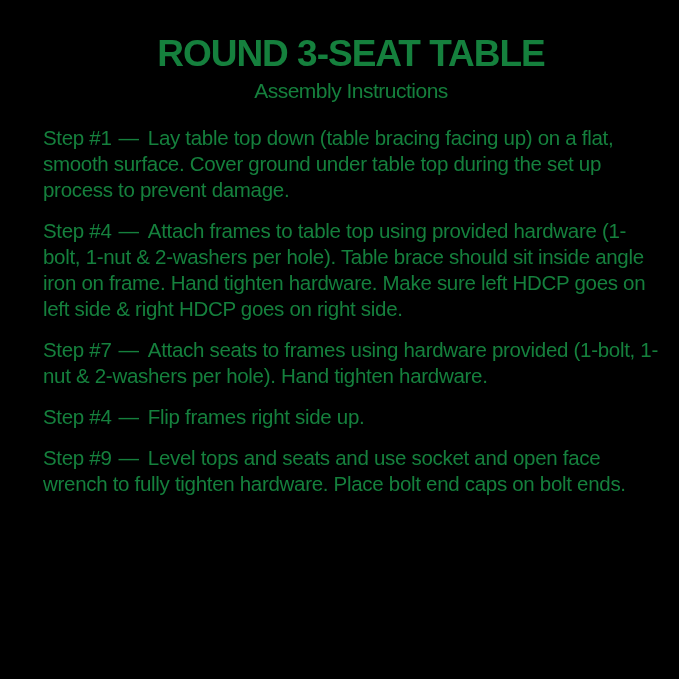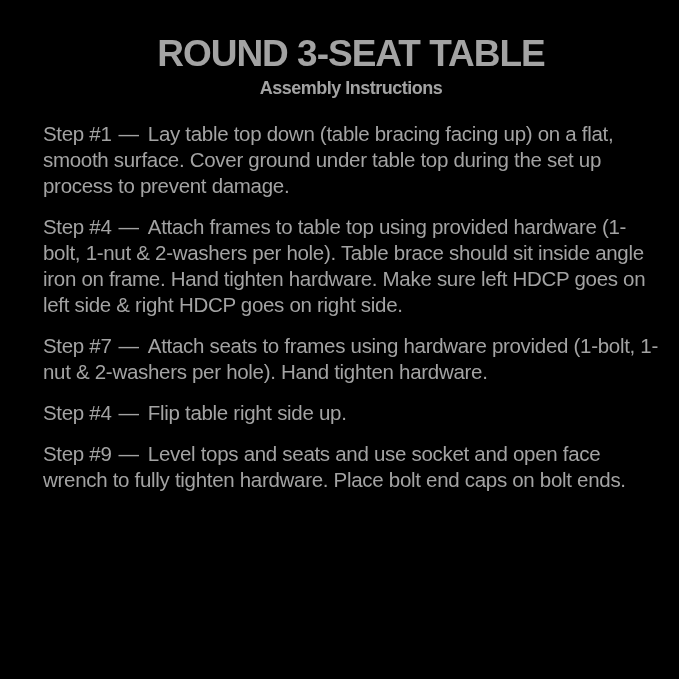--- a/index.html
+++ b/index.html
@@ -12,35 +12,35 @@
     background: #000000;
     overflow: hidden;
     font-family: "Liberation Sans", sans-serif;
     -webkit-font-smoothing: antialiased;
   }
   .page {
     box-sizing: border-box;
     width: 679px;
     height: 648px;
     padding: 34px 20px 20px 43px;
-    color: #a3a3a3;
+    color: #15803d;
   }
   .title {
     text-align: center;
     font-size: 37px;
     font-weight: bold;
     letter-spacing: -1px;
     line-height: 1.1;
     margin: 0 0 4px 0;
     white-space: nowrap;
   }
   .subtitle {
     text-align: center;
-    font-size: 18px;
-    font-weight: bold;
+    font-size: 21px;
+    font-weight: normal;
     letter-spacing: -0.5px;
     line-height: 1.1;
     margin: 0 0 23px 0;
   }
   .step {
     font-size: 20.5px;
     font-weight: normal;
     letter-spacing: -0.3px;
     line-height: 26px;
     margin: 0 0 15px 0;
@@ -64,20 +64,20 @@
   <p class="step">
     <span class="step-label">Step #4</span><span class="step-dash">—</span><span class="step-text">Attach frames to table top using provided hardware (1-bolt, 1-nut &amp; 2-washers per hole). Table brace should sit inside angle iron on frame. Hand tighten hardware. Make sure left HDCP goes on left side &amp; right HDCP goes on right side.</span>
   </p>
 
   <p class="step">
     <span class="step-label">Step #7</span><span class="step-dash">—</span><span class="step-text">Attach seats to frames using hardware provided (1-bolt, 1-nut &amp; 2-washers per hole). Hand tighten hardware.</span>
   </p>
 
 
   <p class="step">
-    <span class="step-label">Step #4</span><span class="step-dash">—</span><span class="step-text">Flip table right side up.</span>
+    <span class="step-label">Step #4</span><span class="step-dash">—</span><span class="step-text">Flip frames right side up.</span>
   </p>
 
   <p class="step">
     <span class="step-label">Step #9</span><span class="step-dash">—</span><span class="step-text">Level tops and seats and use socket and open face wrench to fully tighten hardware. Place bolt end caps on bolt ends.</span>
   </p>
 
 </div>
 
 </body></html>

